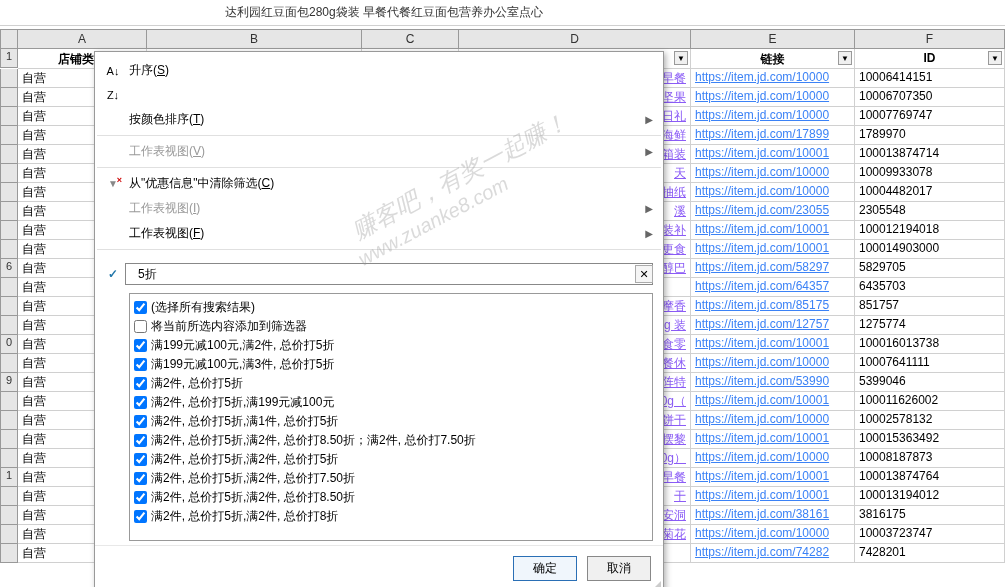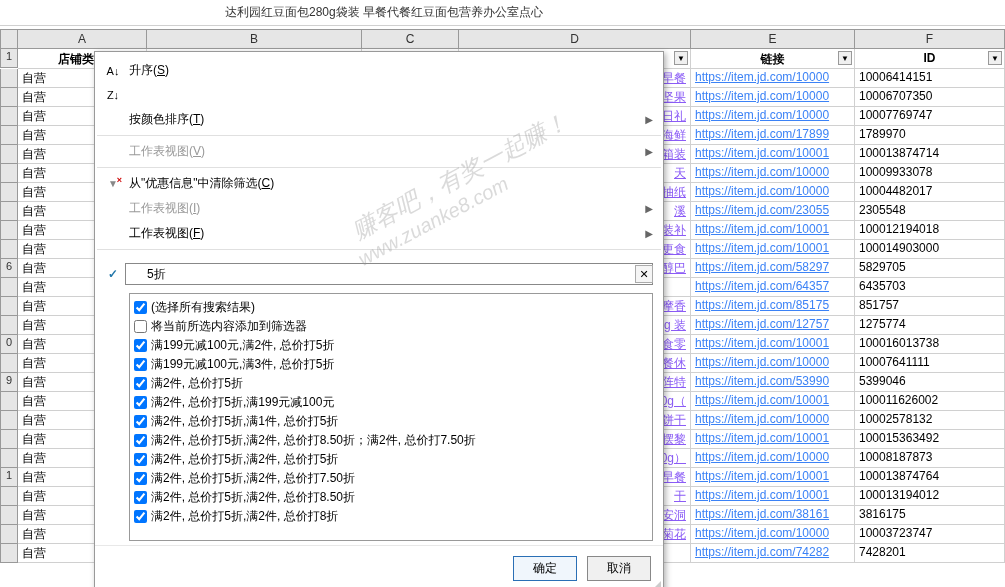--- a/index.html
+++ b/index.html
@@ -22,21 +22,21 @@
 .fp-menu { padding: 6px 0; }
 .fp-item { display: flex; align-items: center; padding: 4px 10px 4px 8px; cursor: pointer; font-size: 12px; }
 .fp-item.disabled { color: #999; cursor: default; }
 .fp-icon { width: 20px; height: 16px; display: inline-flex; align-items: center; justify-content: center; margin-right: 6px; font-size: 11px; }
 .fp-label { flex: 1; }
 .fp-u { text-decoration: underline; }
 .fp-arrow { font-size: 10px; color: #666; }
 .fp-sep { border-top: 1px solid #e0e0e0; margin: 3px 2px; }
 .fp-searchwrap { padding: 4px 10px 4px 34px; display: flex; align-items: center; gap: 4px; }
 .fp-checkmark { width: 16px; height: 16px; display: inline-flex; align-items: center; justify-content: center; color: #27a; font-weight: bold; }
-.fp-search { flex: 1; border: 1px solid #888; padding: 3px 20px 3px 21px; font-size: 12px; height: 22px; }
+.fp-search { flex: 1; border: 1px solid #888; padding: 3px 20px 3px 12px; font-size: 12px; height: 22px; }
 .fp-search-x { width: 18px; height: 18px; border: 1px solid #aaa; background: #f5f5f5; margin-left: -22px; display: flex; align-items: center; justify-content: center; font-size: 11px; cursor: pointer; }
 .fp-listwrap { margin: 4px 10px 4px 34px; border: 1px solid #999; height: 248px; overflow-y: scroll; padding: 4px; position: relative; }
 .fp-li { display: flex; align-items: center; padding: 1px 0; font-size: 12px; gap: 4px; }
 .fp-li input[type=checkbox] { width: 13px; height: 13px; }
 .fp-btns { display: flex; justify-content: flex-end; gap: 10px; padding: 10px 12px; border-top: 1px solid #e8e8e8; }
 .fp-btn { min-width: 64px; padding: 3px 14px; border: 1px solid #888; background: #f0f0f0; font-size: 12px; cursor: pointer; }
 .fp-btn.primary { border: 1px solid #2a6fb5; background: #f0f6fc; }
 .fp-resize { position: absolute; right: 2px; bottom: 2px; width: 10px; height: 10px; }
 .fp-resize::after { content: ""; position: absolute; right: 0; bottom: 0; width: 0; height: 0; border-right: 8px solid #ccc; border-top: 8px solid transparent; }
 .watermark { position: absolute; left: 340px; top: 160px; transform: rotate(-28deg); color: rgba(150,150,150,0.35); font-size: 24px; pointer-events: none; z-index: 200; font-style: italic; white-space: nowrap; font-family: Arial; }

